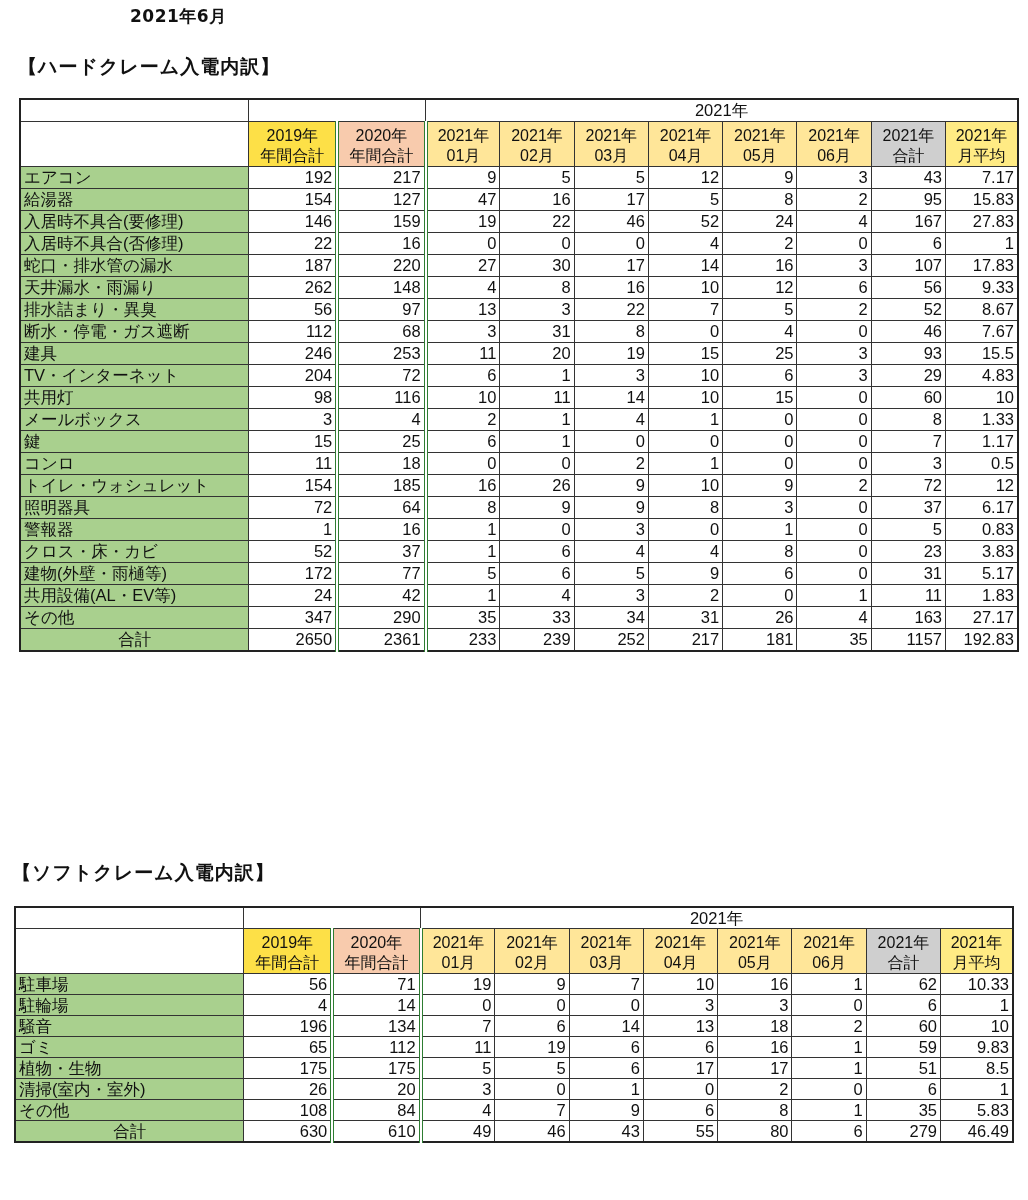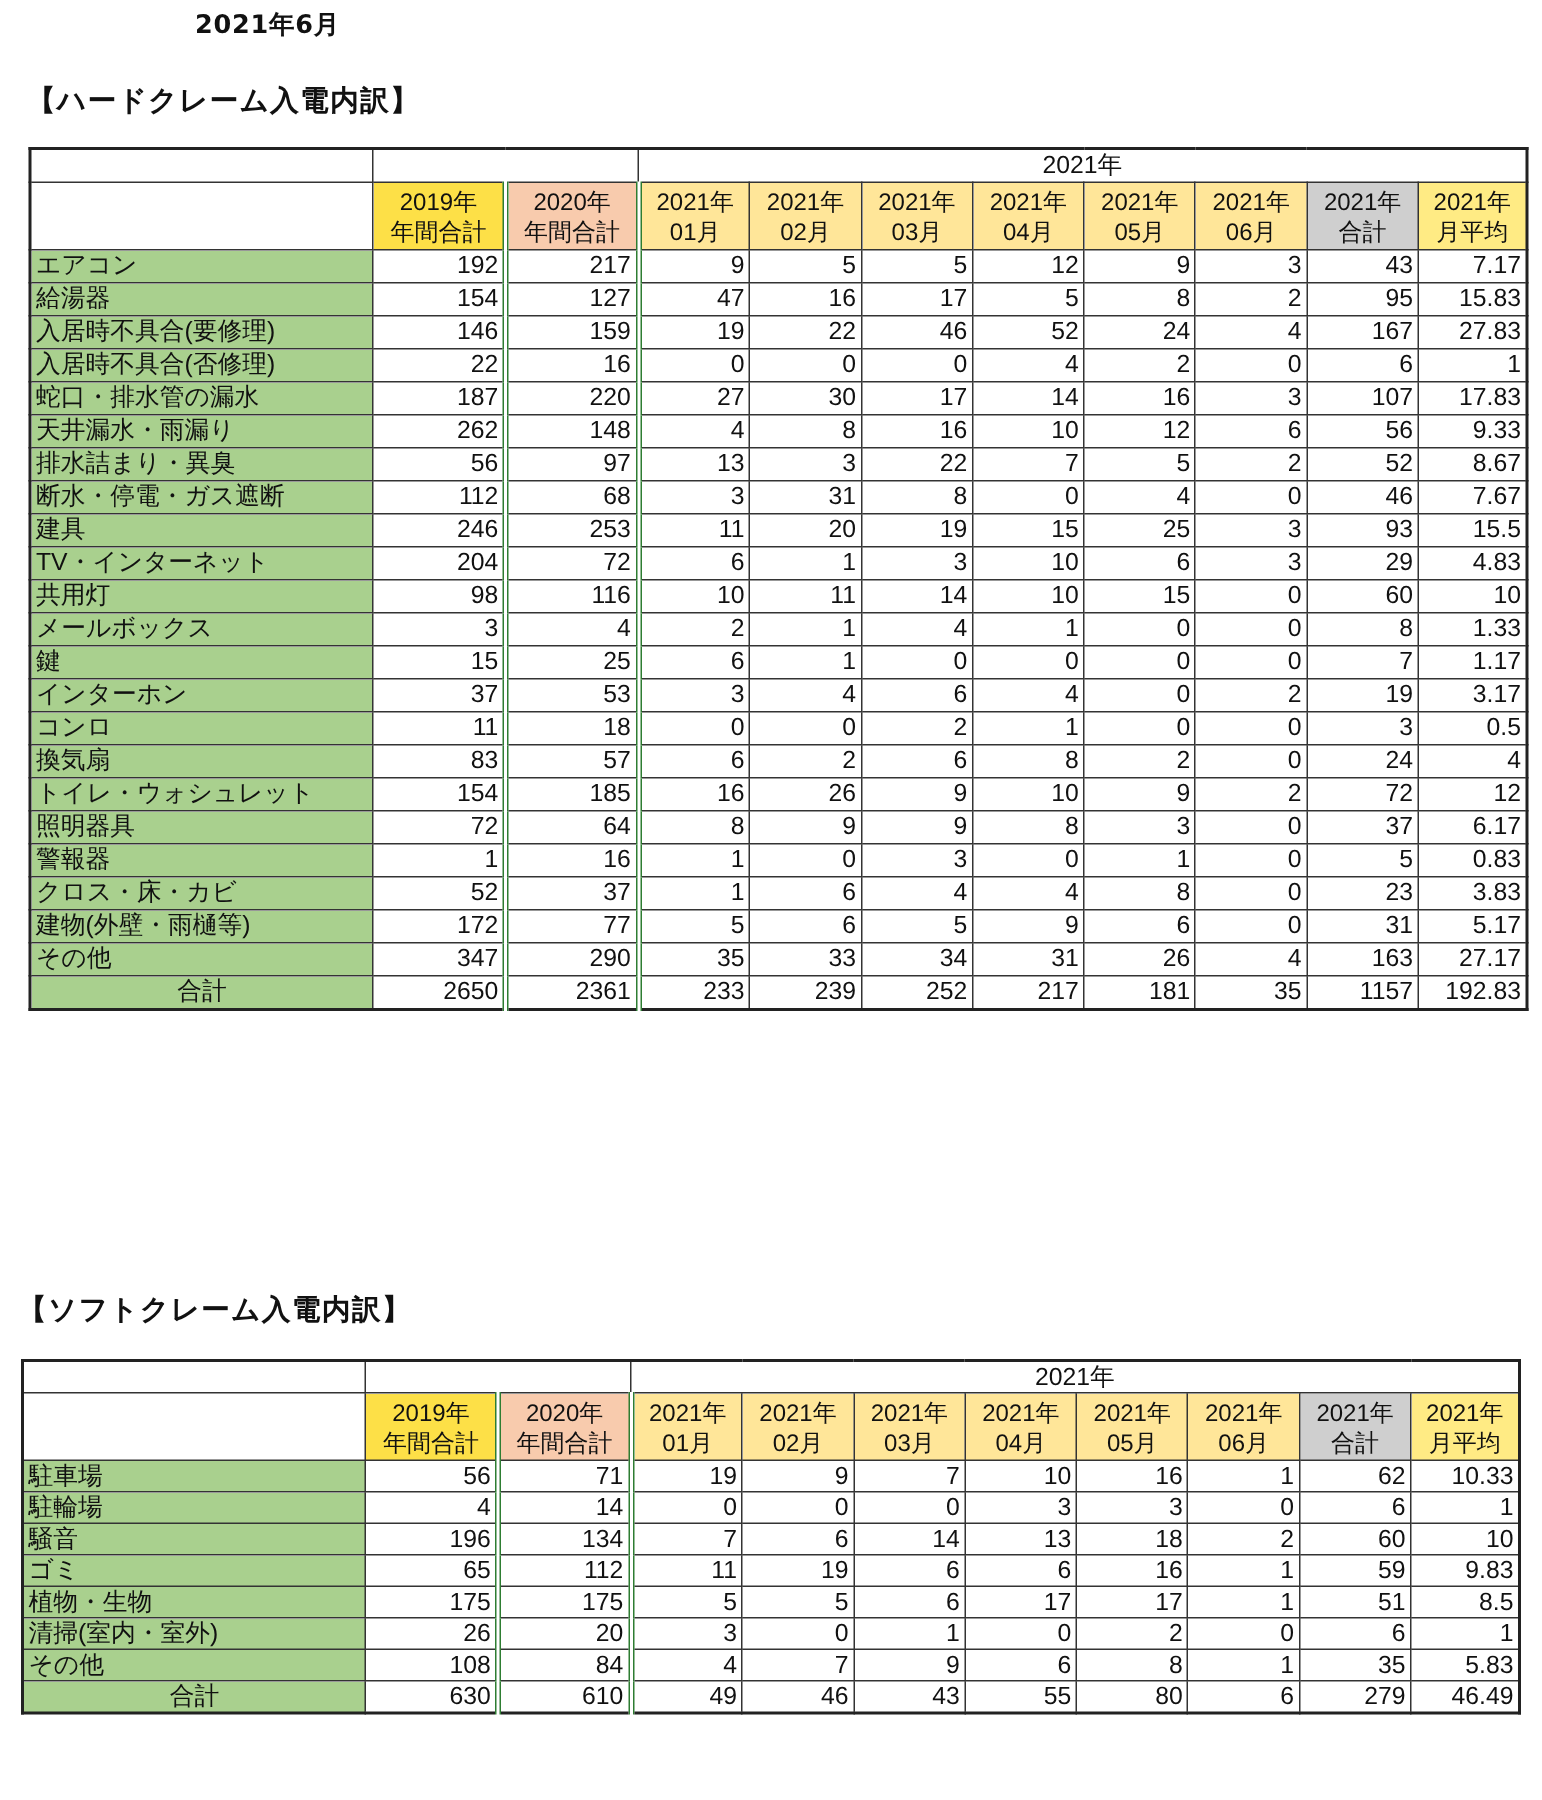--- a/index.html
+++ b/index.html
@@ -287,57 +287,31 @@
         <td class="num">6</td>
         <td class="num">1</td>
         <td class="num">0</td>
         <td class="num">0</td>
         <td class="num">0</td>
         <td class="num">0</td>
         <td class="num">7</td>
         <td class="num">1.17</td>
       </tr>
       <tr>
-        <td class="label">インターホン</td>
-        <td class="num dbl-right">37</td>
-        <td class="num dbl-right">53</td>
-        <td class="num">3</td>
-        <td class="num">4</td>
-        <td class="num">6</td>
-        <td class="num">4</td>
-        <td class="num">0</td>
-        <td class="num">2</td>
-        <td class="num">19</td>
-        <td class="num">3.17</td>
-      </tr>
-      <tr>
         <td class="label">コンロ</td>
         <td class="num dbl-right">11</td>
         <td class="num dbl-right">18</td>
         <td class="num">0</td>
         <td class="num">0</td>
         <td class="num">2</td>
         <td class="num">1</td>
         <td class="num">0</td>
         <td class="num">0</td>
         <td class="num">3</td>
         <td class="num">0.5</td>
-      </tr>
-      <tr>
-        <td class="label">換気扇</td>
-        <td class="num dbl-right">83</td>
-        <td class="num dbl-right">57</td>
-        <td class="num">6</td>
-        <td class="num">2</td>
-        <td class="num">6</td>
-        <td class="num">8</td>
-        <td class="num">2</td>
-        <td class="num">0</td>
-        <td class="num">24</td>
-        <td class="num">4</td>
       </tr>
       <tr>
         <td class="label">トイレ・ウォシュレット</td>
         <td class="num dbl-right">154</td>
         <td class="num dbl-right">185</td>
         <td class="num">16</td>
         <td class="num">26</td>
         <td class="num">9</td>
         <td class="num">10</td>
         <td class="num">9</td>
@@ -389,20 +363,33 @@
         <td class="num dbl-right">172</td>
         <td class="num dbl-right">77</td>
         <td class="num">5</td>
         <td class="num">6</td>
         <td class="num">5</td>
         <td class="num">9</td>
         <td class="num">6</td>
         <td class="num">0</td>
         <td class="num">31</td>
         <td class="num">5.17</td>
+      </tr>
+      <tr>
+        <td class="label">共用設備(AL・EV等)</td>
+        <td class="num dbl-right">24</td>
+        <td class="num dbl-right">42</td>
+        <td class="num">1</td>
+        <td class="num">4</td>
+        <td class="num">3</td>
+        <td class="num">2</td>
+        <td class="num">0</td>
+        <td class="num">1</td>
+        <td class="num">11</td>
+        <td class="num">1.83</td>
       </tr>
       <tr>
         <td class="label">その他</td>
         <td class="num dbl-right">347</td>
         <td class="num dbl-right">290</td>
         <td class="num">35</td>
         <td class="num">33</td>
         <td class="num">34</td>
         <td class="num">31</td>
         <td class="num">26</td>

